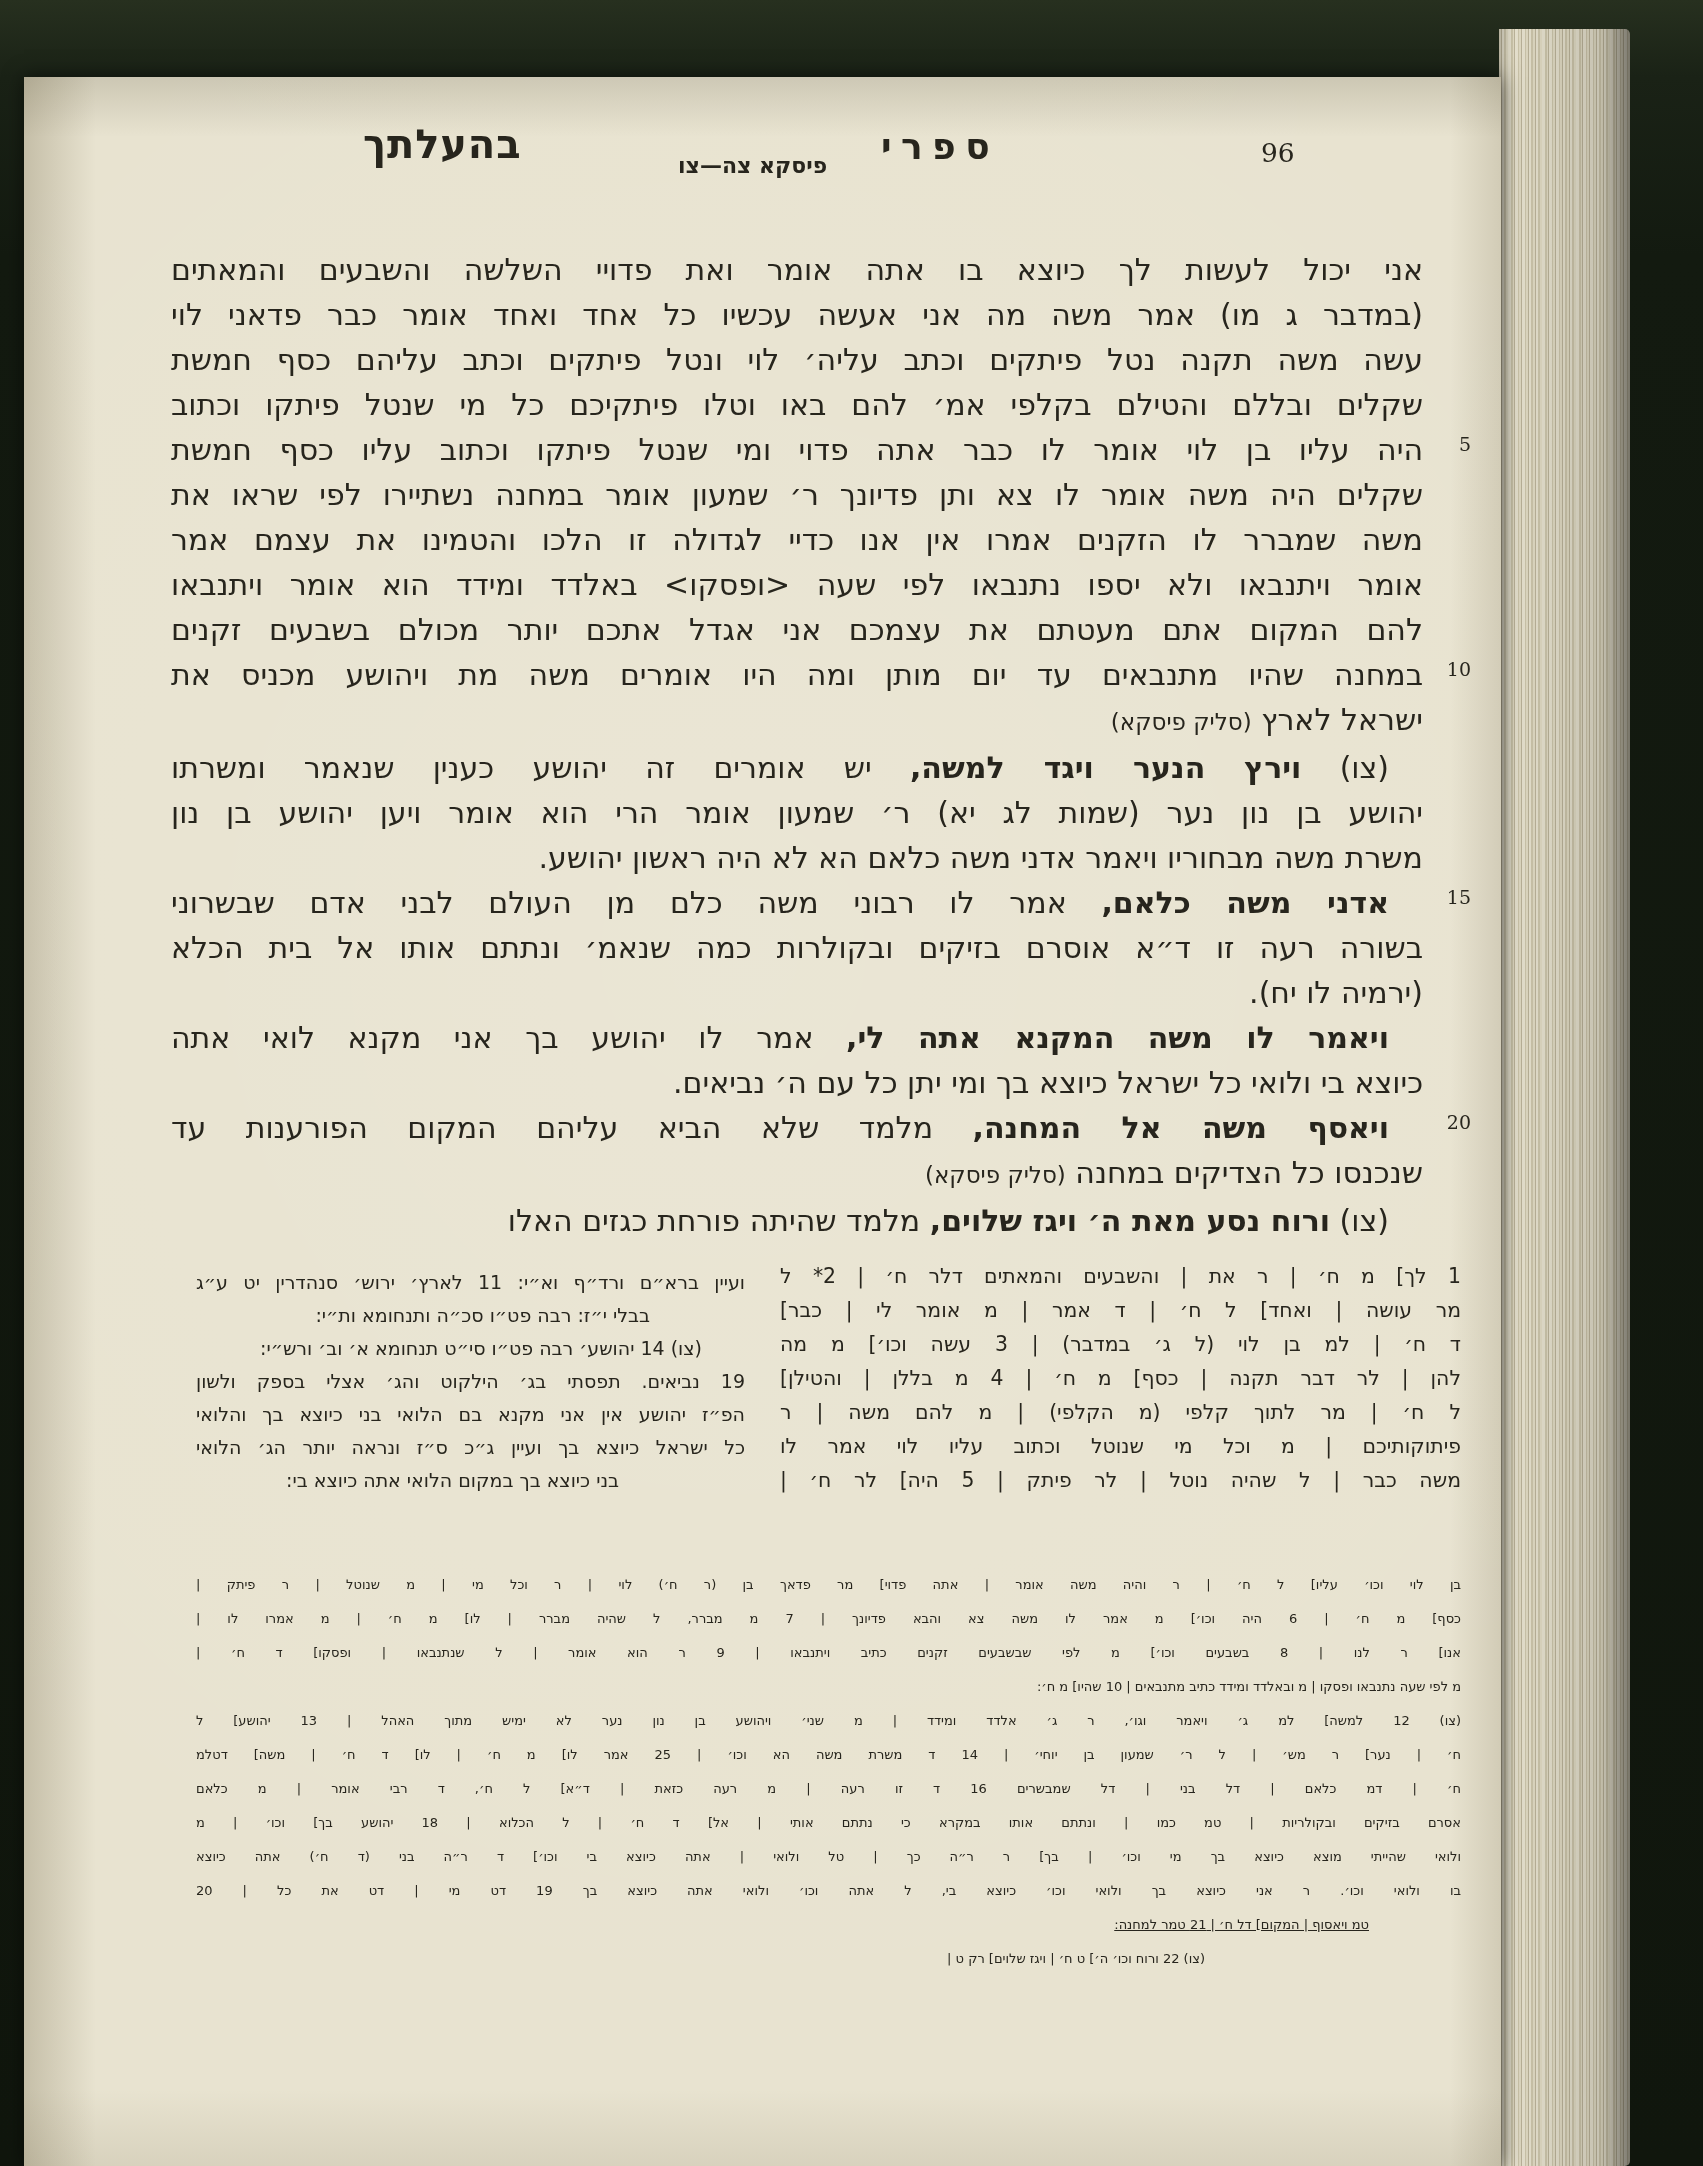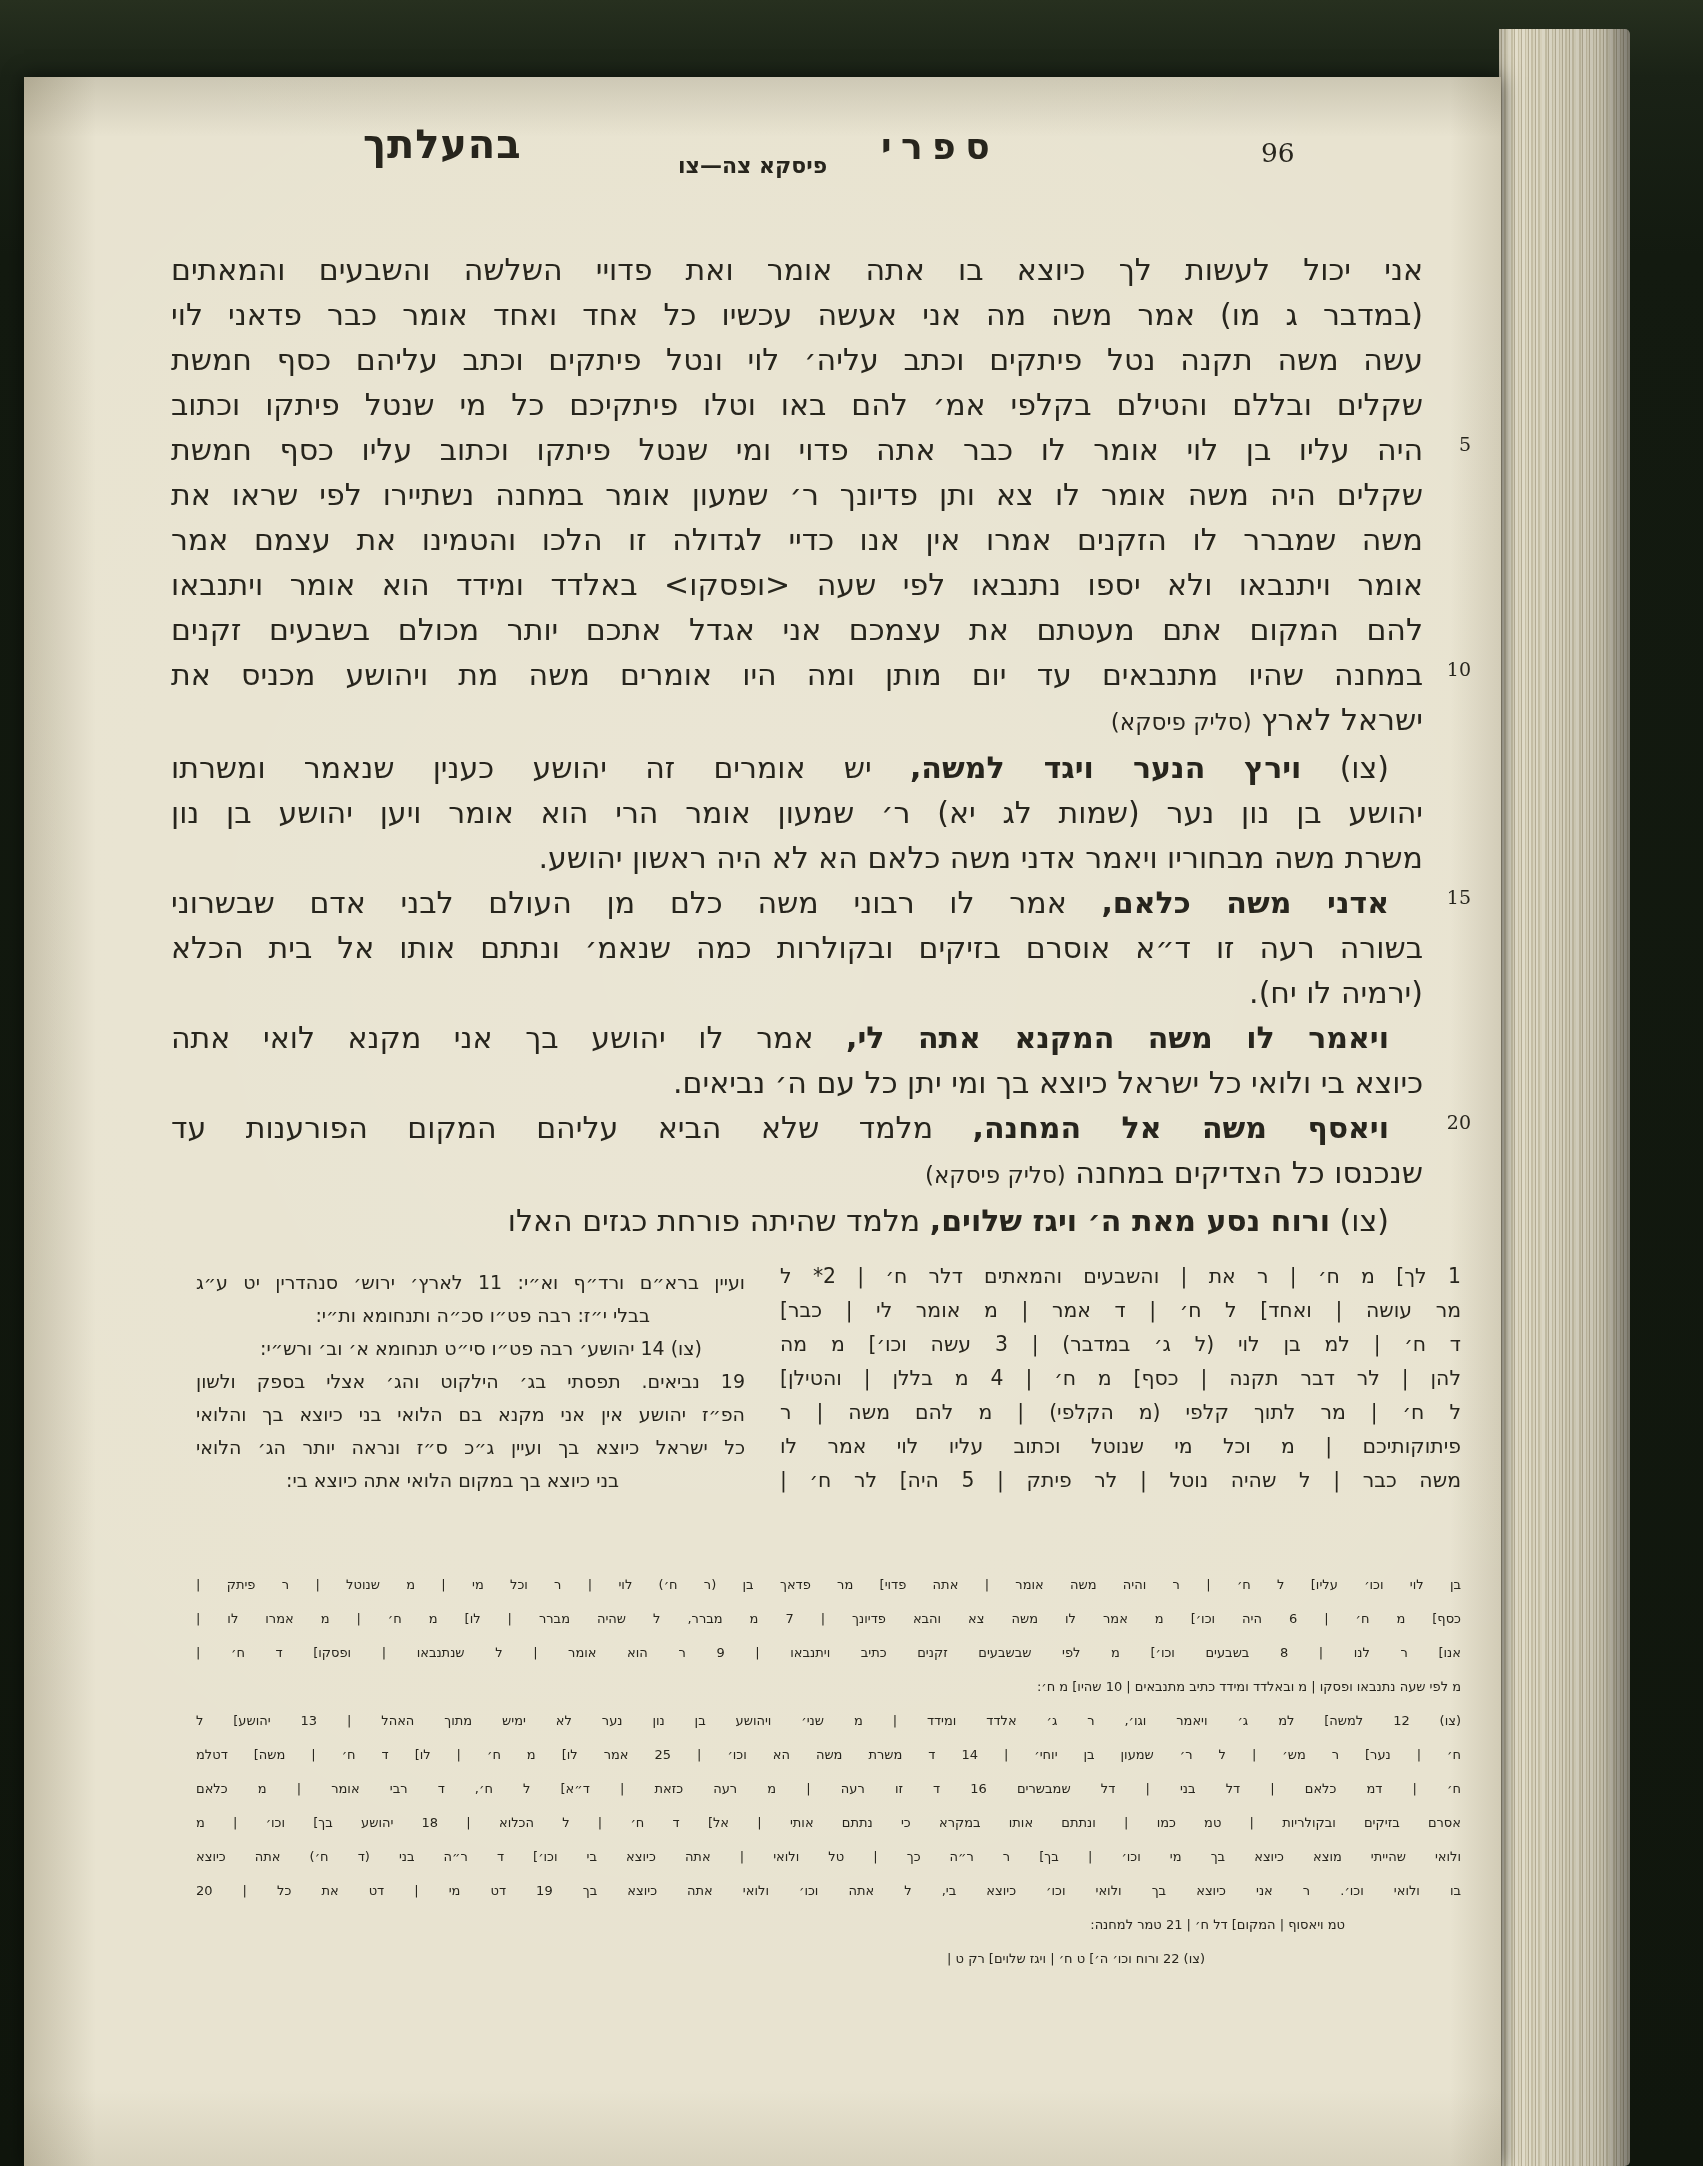--- a/index.html
+++ b/index.html
@@ -54,21 +54,21 @@
   .app{position:absolute;}
   .aline{text-align:justify;text-align-last:justify;}
   .app-left{left:172px;top:1189px;width:549px;font-size:19px;line-height:33px;}
   .app-left .aline:nth-child(2){text-align-last:right;padding-right:95px;}
   .app-left .aline:nth-child(3){text-align-last:right;padding-right:43px;}
   .app-left .aline:nth-child(7){text-align-last:right;padding-right:126px;}
   .app-right{left:756px;top:1182px;width:681px;font-size:20.4px;line-height:34px;}
   .app-full{left:172px;top:1491px;width:1265px;font-size:13px;line-height:34px;}
   .app-full .aline:nth-child(4){text-align-last:right;}
   .aline.close{text-align:right;text-align-last:right;}
-  .aline.close.c1{padding-left:0;padding-right:0;margin-right:116px;}
+  .aline.close.c1{padding-left:0;padding-right:0;margin-right:92px;text-decoration:underline;}
   .aline.close.c2{margin-right:256px;}
 </style>
 </head>
 <body>
 
 <div class="fore-edge"></div>
 
 <div class="page">
 
   <div>

